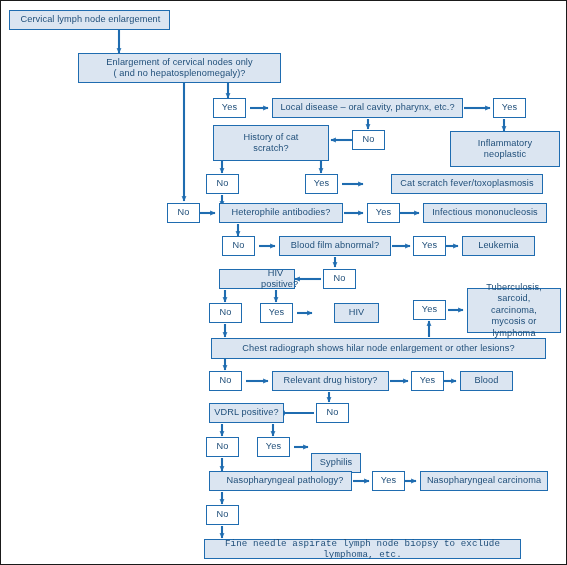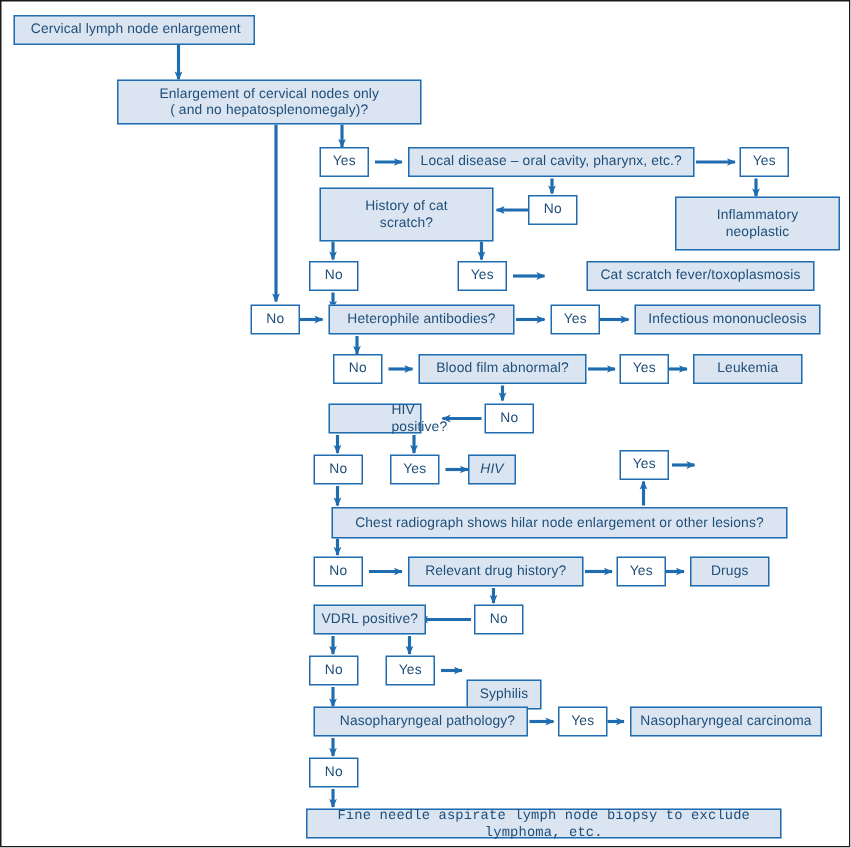--- a/index.html
+++ b/index.html
@@ -226,63 +226,68 @@
   </div>
 
   <div class="node plain" style="left:412px; top:235px; width:33px; height:20px;">
     <span class="node-text">Yes</span>
   </div>
 
   <div class="node" style="left:461px; top:235px; width:73px; height:20px;">
     <span class="node-text">Leukemia</span>
   </div>
 
-  <div class="node" style="left:218px; top:268px; width:62px; height:20px;padding-left:41px;">
+  <div class="node" style="left:218px; top:268px; width:76px; height:20px;padding-left:41px;">
     <span class="node-text">HIV positive?</span>
   </div>
 
   <div class="node plain" style="left:322px; top:268px; width:33px; height:20px;">
     <span class="node-text">No</span>
   </div>
 
   <div class="node plain" style="left:208px; top:302px; width:33px; height:20px;">
     <span class="node-text">No</span>
   </div>
 
   <div class="node plain" style="left:259px; top:302px; width:33px; height:20px;">
     <span class="node-text">Yes</span>
   </div>
 
-  <div class="node" style="left:311px; top:302px; width:32px; height:20px;font-style:italic;">
+  <div class="node" style="left:333px; top:302px; width:45px; height:20px;">
     <span class="node-text">HIV</span>
   </div>
 
   <div class="node plain" style="left:412px; top:299px; width:33px; height:20px;">
     <span class="node-text">Yes</span>
   </div>
 
-
-  <div class="node" style="left:220px; top:337px; width:304px; height:21px;">
+  <div class="node" style="left:466px; top:287px; width:94px; height:45px;">
+    <span class="node-text">Tuberculosis, sarcoid,
+carcinoma,
+mycosis or lymphoma</span>
+  </div>
+
+  <div class="node" style="left:210px; top:337px; width:335px; height:21px;">
     <span class="node-text">Chest radiograph shows hilar node enlargement or other lesions?</span>
   </div>
 
   <div class="node plain" style="left:208px; top:370px; width:33px; height:20px;">
     <span class="node-text">No</span>
   </div>
 
   <div class="node" style="left:271px; top:370px; width:117px; height:20px;">
     <span class="node-text">Relevant drug history?</span>
   </div>
 
   <div class="node plain" style="left:410px; top:370px; width:33px; height:20px;">
     <span class="node-text">Yes</span>
   </div>
 
   <div class="node" style="left:459px; top:370px; width:53px; height:20px;">
-    <span class="node-text">Drugs</span>
+    <span class="node-text">Blood</span>
   </div>
 
   <div class="node" style="left:208px; top:402px; width:75px; height:20px;">
     <span class="node-text">VDRL positive?</span>
   </div>
 
   <div class="node plain" style="left:315px; top:402px; width:33px; height:20px;">
     <span class="node-text">No</span>
   </div>
 

